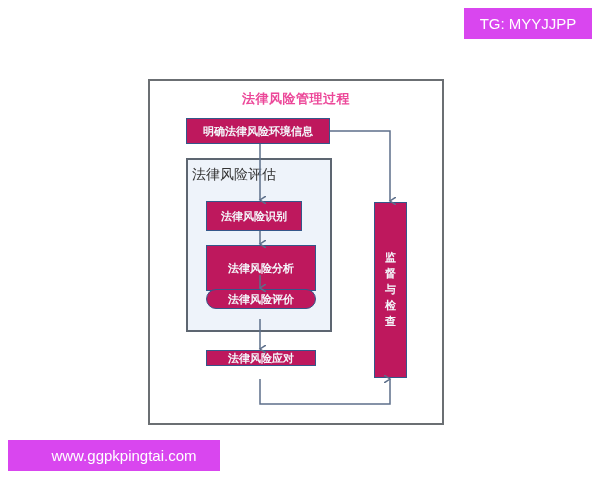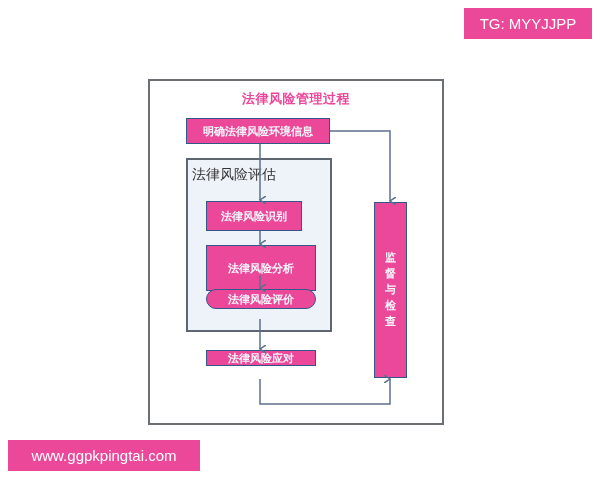--- a/index.html
+++ b/index.html
@@ -28,21 +28,21 @@
       top: 90px;
       width: 296px;
       text-align: center;
       font-size: 13px;
       font-weight: bold;
       color: #ec4899;
       letter-spacing: 0.5px;
     }
     .box {
       position: absolute;
-      background: #ec4899;
+      background: #be185d;
       border: 1.5px solid #34578a;
       box-sizing: border-box;
       color: #f4f7fb;
       font-size: 11px;
       font-weight: bold;
       display: flex;
       align-items: center;
       justify-content: center;
     }
     .group {
@@ -62,21 +62,21 @@
       font-size: 14px;
       color: #333;
     }
     .vbox {
       flex-direction: column;
       font-size: 11px;
       line-height: 16px;
     }
     .stamp {
       position: absolute;
-      background: #ec4899;
+      background: #d946ef;
       color: #ffffff;
       font-family: "Liberation Sans", sans-serif;
       font-size: 15px;
       display: flex;
       align-items: center;
       justify-content: center;
     }
     svg.connectors {
       position: absolute;
       left: 0;
@@ -141,15 +141,15 @@
     <polyline points="330,131 390,131 390,201" marker-end="url(#arr)"></polyline>
 
     <polyline points="260,379 260,404 390,404 390,379" marker-end="url(#arr)"></polyline>
   </g>
 </svg>
 
 <div class="stamp" style="left:464px; top:8px; width:128px; height:31px;">
   <span>TG: MYYJJPP</span>
 </div>
 
-<div class="stamp" style="left:8px; top:440px; width:192px; height:31px;">
+<div class="stamp" style="left:8px; top:440px; width:192px; height:31px;padding-left:20px;">
   <span>www.ggpkpingtai.com</span>
 </div>
 
 </body></html>

